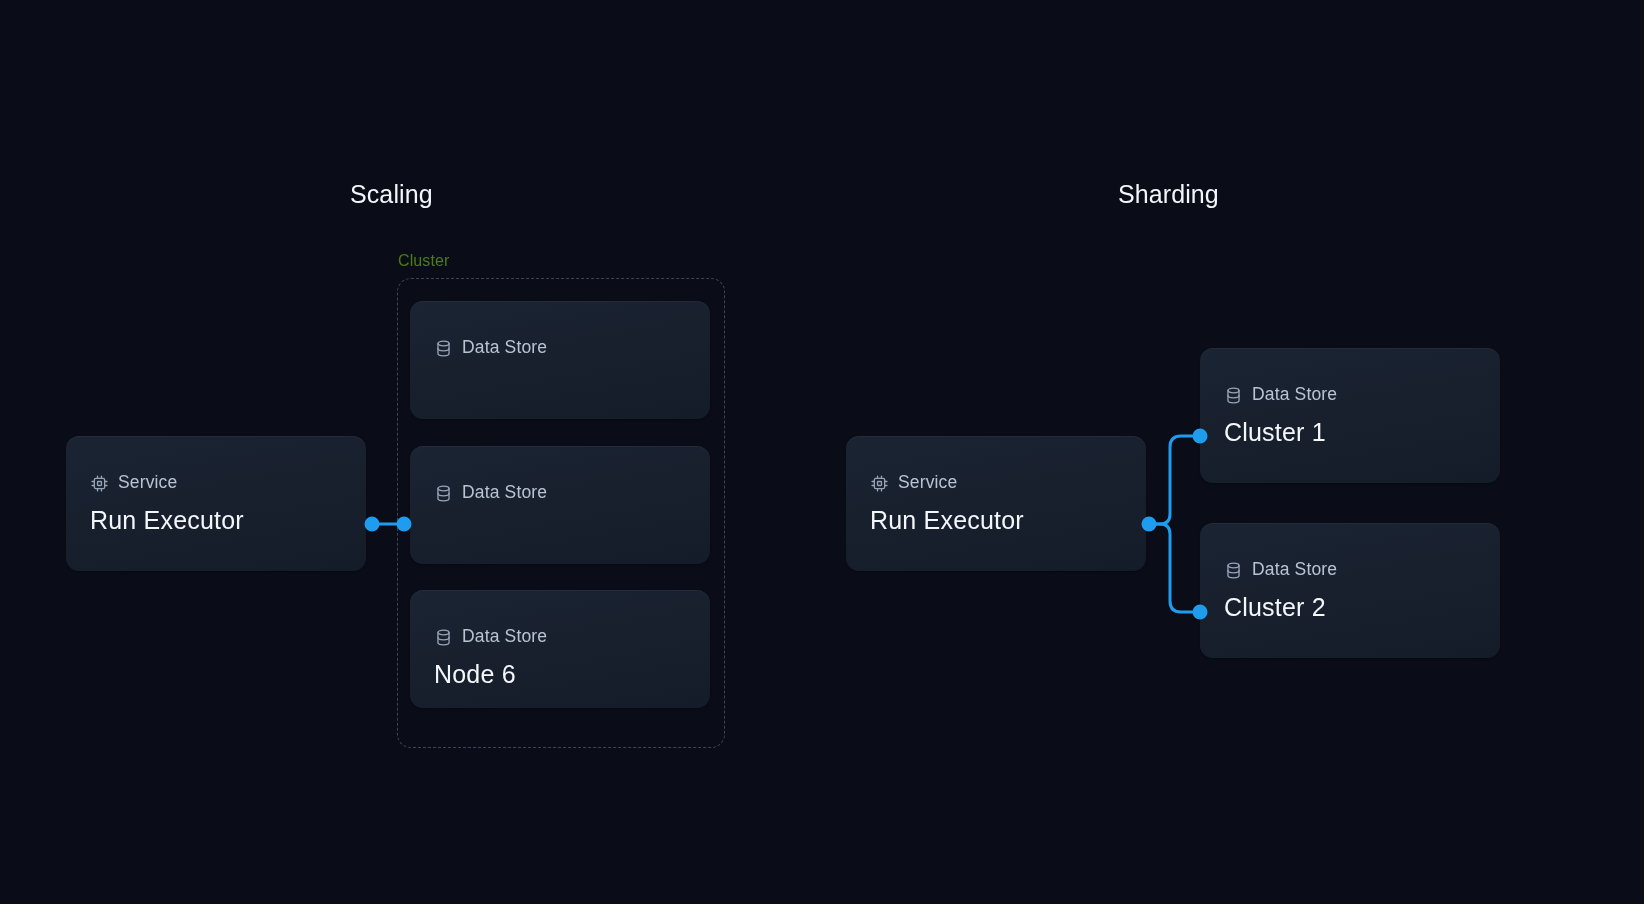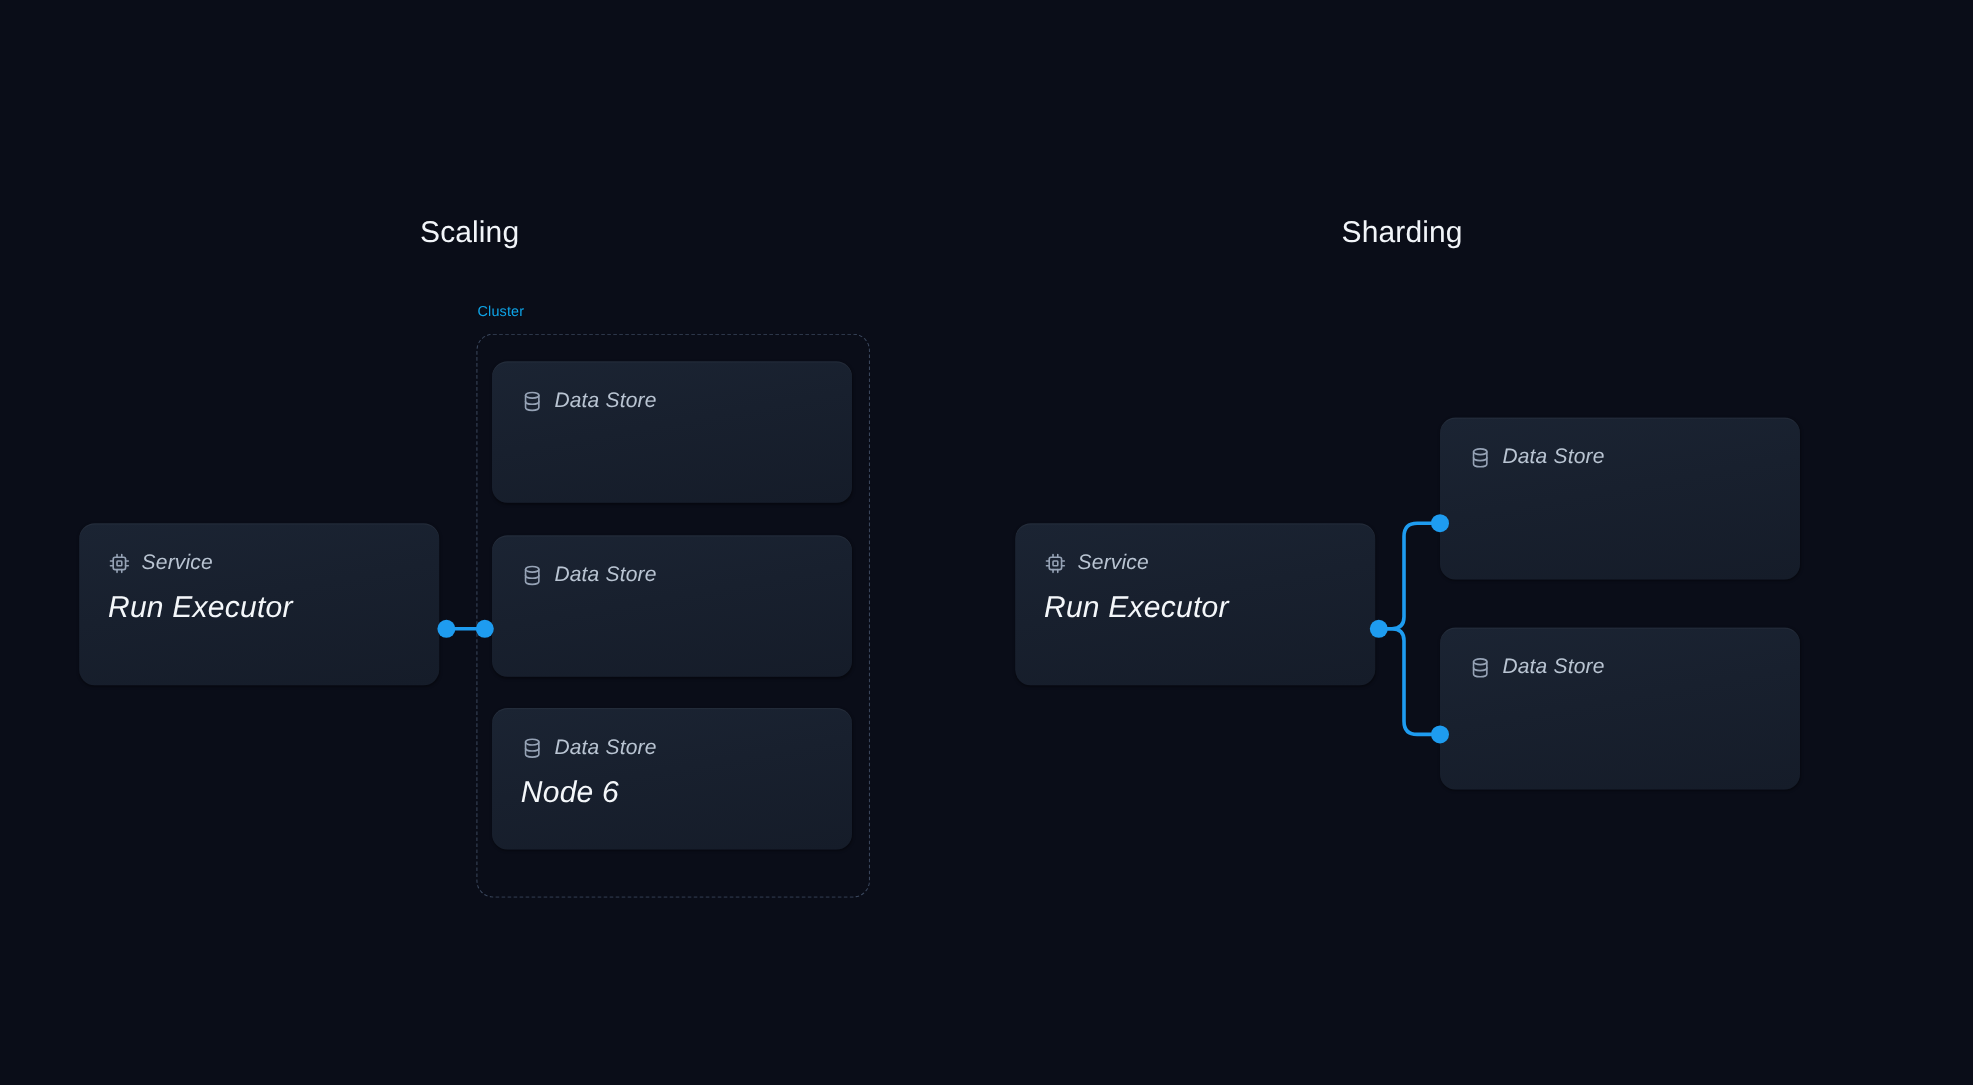--- a/index.html
+++ b/index.html
@@ -33,22 +33,22 @@
     color: #f2f5f9;
     letter-spacing: 0.1px;
     white-space: nowrap;
   }
   #title-scaling  { left: 350px; top: 180px; }
   #title-sharding { left: 1118px; top: 180px; text-align: center; }
 
   
   .cluster-label {
     position: absolute;
-    font-size: 12px;
-    color: #0ea5e9;
+    font-size: 16px;
+    color: #4d7c0f;
     letter-spacing: 0.1px;
     white-space: nowrap;
   }
   #cluster-label { left: 398px; top: 252px; }
 
   .cluster-box {
     position: absolute;
     border: 1px dashed #39455a;
     border-radius: 14px;
     background: transparent;
@@ -62,23 +62,22 @@
 
   
   .card {
     position: absolute;
     border-radius: 13px;
     background:
       linear-gradient(170deg, #1b2433 0%, #18202e 45%, #151c29 100%);
     box-shadow:
       inset 0 1px 0 rgba(255,255,255,0.045),
       0 1px 2px rgba(0,0,0,0.35);
-    padding: 22px 22px 0 24px;
+    padding: 36px 22px 0 24px;
     overflow: hidden;
-    font-style: italic;
   }
 
   .card-head {
     display: flex;
     align-items: center;
     gap: 9px;
     height: 22px;
   }
 
   .card-icon {
@@ -225,33 +224,35 @@
     <div class="card-head">
       <span class="card-icon">
         <svg viewBox="0 0 24 24" fill="none" stroke="currentColor" stroke-width="1.7" stroke-linecap="round" stroke-linejoin="round">
           <ellipse cx="12" cy="5.6" rx="7" ry="3"></ellipse>
           <path d="M5 5.6v12.8c0 1.66 3.13 3 7 3s7-1.34 7-3V5.6"></path>
           <path d="M5 12c0 1.66 3.13 3 7 3s7-1.34 7-3"></path>
         </svg>
       </span>
       <span class="card-type">Data Store</span>
     </div>
+    <div class="card-name">Cluster 1</div>
   </div>
 
   <div class="card" id="card-cluster-2">
     <div class="card-head">
       <span class="card-icon">
         <svg viewBox="0 0 24 24" fill="none" stroke="currentColor" stroke-width="1.7" stroke-linecap="round" stroke-linejoin="round">
           <ellipse cx="12" cy="5.6" rx="7" ry="3"></ellipse>
           <path d="M5 5.6v12.8c0 1.66 3.13 3 7 3s7-1.34 7-3V5.6"></path>
           <path d="M5 12c0 1.66 3.13 3 7 3s7-1.34 7-3"></path>
         </svg>
       </span>
       <span class="card-type">Data Store</span>
     </div>
+    <div class="card-name">Cluster 2</div>
   </div>
 
   <svg id="edges" viewBox="0 0 1644 904">
 
     <path class="edge-path" d="M 372 524 L 404 524"></path>
     <circle class="edge-dot" cx="372" cy="524" r="7.5"></circle>
     <circle class="edge-dot" cx="404" cy="524" r="7.5"></circle>
 
     <path class="edge-path" d="M 1152 524 L 1160 524 Q 1170 524 1170 514 L 1170 447 Q 1170 436 1181 436 L 1194 436"></path>
 

